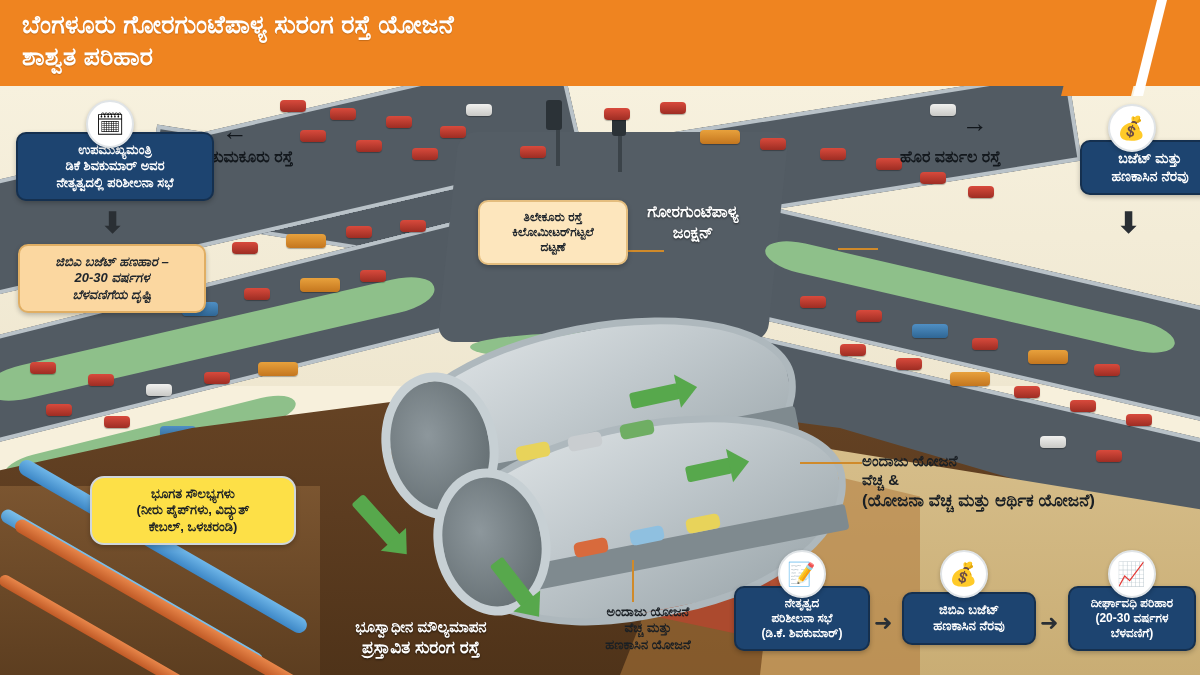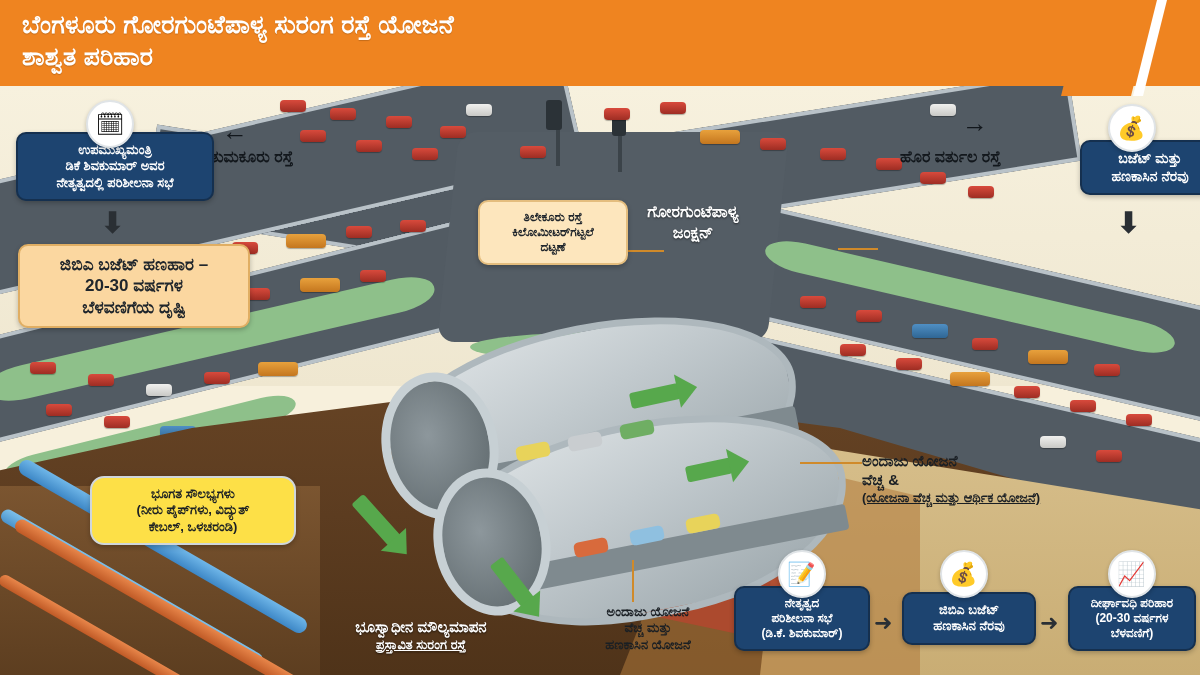--- a/index.html
+++ b/index.html
@@ -202,21 +202,21 @@
   .maplabel.light { color: #ffffff; text-shadow: 0 1px 2px rgba(0,0,0,.6); }
 
   .leader { position: absolute; background: #d08a2a; height: 2px; z-index: 57; }
   .leaderv { position: absolute; background: #d08a2a; width: 2px; z-index: 57; }
 
   .road-name {
     position: absolute; font-weight: bold; color: #12171c; font-size: 16px; z-index: 58;
   }
   .bigarrow { position: absolute; z-index: 58; font-size: 26px; color: #12171c; }
 
-  .sub { font-weight: bold; font-size: 13px; display:block;text-decoration:underline; }
+  .sub { font-weight: bold; font-size: 17px; display:block; }
 </style>
 </head>
 <body>
 
 <div id="stage">
 
   <div class="header-navy"></div>
   <div class="header"></div>
   <div class="header-slash"></div>
   <div class="header-slash2"></div>
@@ -348,21 +348,21 @@
 
   <div class="icon-circle" style="left:86px;top:100px;">
     <span>🗓</span>
   </div>
   <div class="box navy" style="left:16px;top:132px;width:198px;font-size:13px;">
     <div>ಉಪಮುಖ್ಯಮಂತ್ರಿ</div>
     <div>ಡಿಕೆ ಶಿವಕುಮಾರ್ ಅವರ</div>
     <div>ನೇತೃತ್ವದಲ್ಲಿ ಪರಿಶೀಲನಾ ಸಭೆ</div>
   </div>
   <div class="darrow" style="left:100px;top:208px;">⬇</div>
-  <div class="box cream" style="left:18px;top:244px;width:232px;font-size:17px;">
+  <div class="box cream" style="left:18px;top:244px;width:188px;font-size:13px;font-style:italic;">
     <div>ಜಿಬಿಎ ಬಜೆಟ್ ಹಣಹಾರ –</div>
     <div>20-30 ವರ್ಷಗಳ</div>
     <div>ಬೆಳವಣಿಗೆಯ ದೃಷ್ಟಿ</div>
   </div>
 
   <div class="icon-circle" style="left:1108px;top:104px;">
     <span>💰</span>
   </div>
   <div class="box navy" style="left:1056px;top:140px;width:140px;font-size:14px;margin-left:24px;">
     <div>ಬಜೆಟ್ ಮತ್ತು</div>

